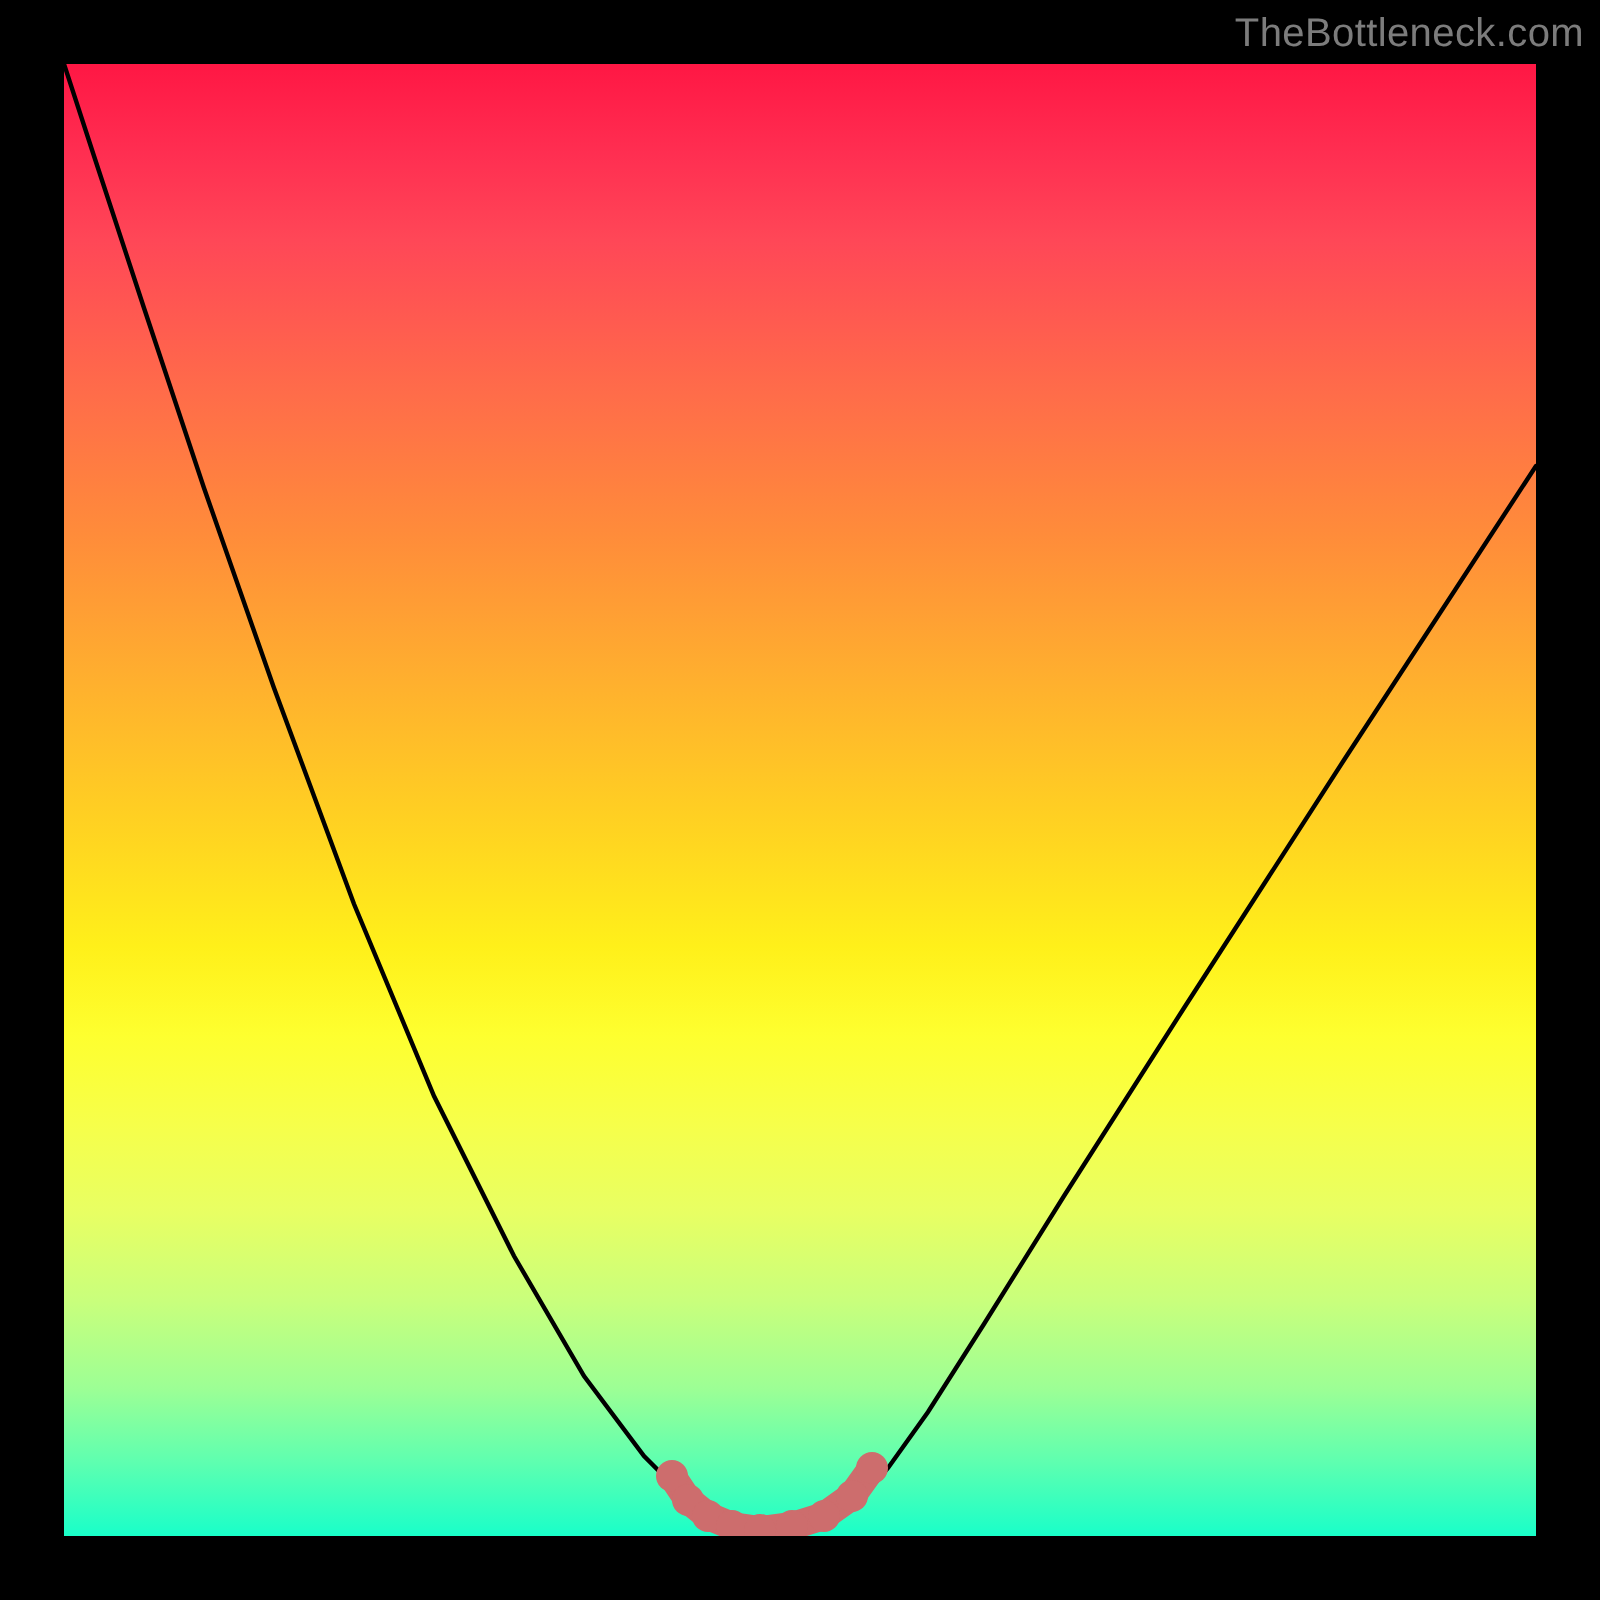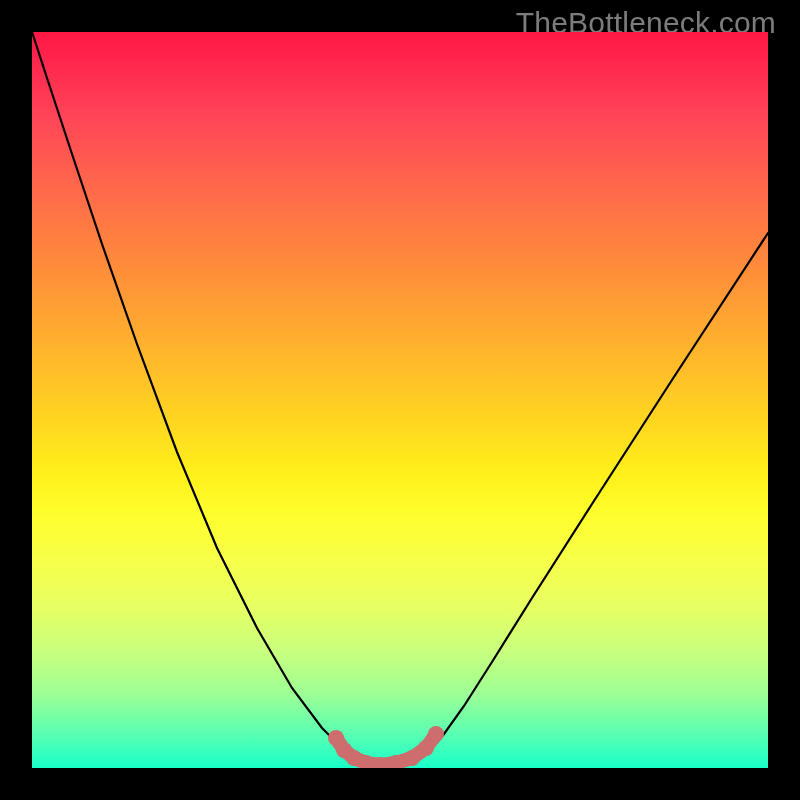--- a/index.html
+++ b/index.html
@@ -40,23 +40,23 @@
       #e8ff63 78%,
       #c9ff7c 84%,
       #9cff95 90%,
       #5effb0 95%,
       #19ffc9 100%
     );
   }
   .watermark {
     position: absolute;
     top: 6px;
-    right: 24px;
+    right: 8px;
     color: #7c7c7c;
-    font-size: 30px;
+    font-size: 20px;
     letter-spacing: 0.2px;
     user-select: none;
   }
   svg.curve {
     position: absolute;
     left: 0;
     top: 0;
     width: 736px;
     height: 736px;
   }

